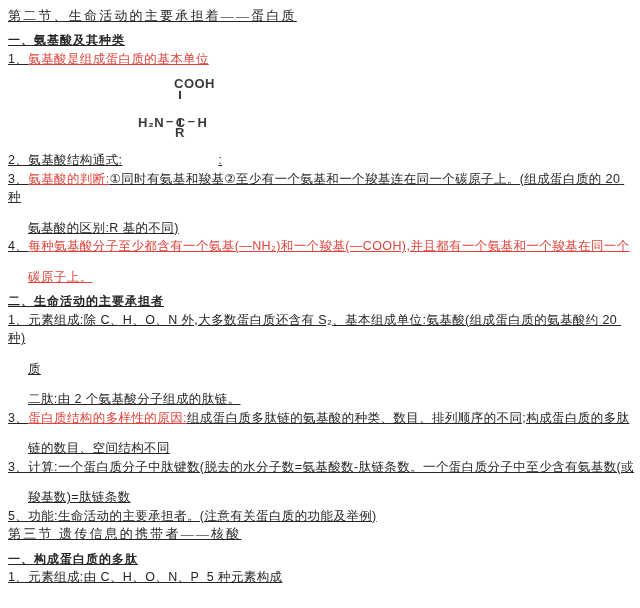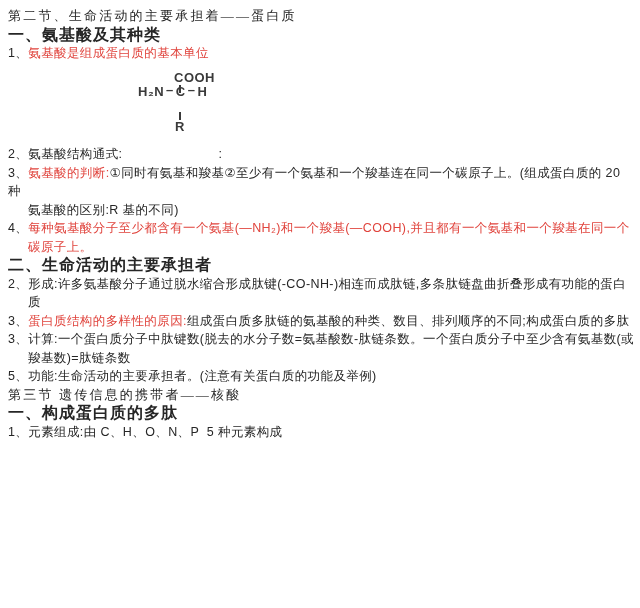--- a/index.html
+++ b/index.html
@@ -17,35 +17,35 @@
   .page{padding:6px 6px 0 8px;}
   .row{
     font-size:12.5px;line-height:19px;white-space:pre-wrap;
     letter-spacing:0.4px;
   }
   .part2 .row{line-height:18.5px;}
   .row.section{
     font-family:"Liberation Serif","DejaVu Serif",serif;
     color:#3c3c3c;font-size:13px;letter-spacing:2.2px;
   }
-  .row.heading{font-weight:bold;font-size:16px;color:#141414;letter-spacing:1px;}
-  .row.ind1{padding-left:20px;}
-  .seg{color:var(--ink);}
+  .row.heading{font-weight:bold;font-size:12px;color:#141414;letter-spacing:1px;margin-top:6px;}
+  .row.ind1{padding-left:20px;margin-top:12px;}
+  .seg{color:var(--ink);text-decoration:underline;}
   .seg.c-red{color:var(--red);}
   .seg.gap{margin-left:96px;}
 
   
   .formula{
     position:relative;height:64px;width:120px;
     margin:9px 0 9px 130px;
     font-size:13px;font-weight:bold;color:#3a3a3a;
     letter-spacing:0.5px;
   }
   .formula .top{position:absolute;left:36px;top:-2px;}
-  .formula .mid{position:absolute;left:0;top:12px;}
+  .formula .mid{position:absolute;left:0;top:37px;}
   .formula .mid .dash{display:inline-block;margin:0 2px;transform:translateY(-2px);}
   .formula .bot{position:absolute;left:37px;top:47px;}
   .formula .bond{position:absolute;left:41px;width:1.5px;height:8px;background:#3a3a3a;}
   .formula .bond.b1{top:13px;}
   .formula .bond.b2{top:40px;}
 </style>
 </head>
 <body>
 
 <div class="page">
@@ -64,23 +64,25 @@
     <span class="bot">R</span>
   </div>
 
   <div class="part2">
       <div class="row"><span class="seg">2、氨基酸结构通式:</span><span class="seg gap">:</span></div>
       <div class="row"><span class="seg">3、</span><span class="seg c-red">氨基酸的判断:</span><span class="seg">①同时有氨基和羧基②至少有一个氨基和一个羧基连在同一个碳原子上。(组成蛋白质的 20 种</span></div>
       <div class="row ind1"><span class="seg">氨基酸的区别:R 基的不同)</span></div>
       <div class="row"><span class="seg">4、</span><span class="seg c-red">每种氨基酸分子至少都含有一个氨基(—NH₂)和一个羧基(—COOH),并且都有一个氨基和一个羧基在同一个</span></div>
       <div class="row ind1"><span class="seg c-red">碳原子上。</span></div>
       <div class="row heading"><span class="seg">二、生命活动的主要承担者</span></div>
-      <div class="row"><span class="seg">2、形成:许多氨基酸分子通过脱水缩合形成肽键(-CO-NH-)相连而成肽链,多条肽链盘曲折叠形成有功能的蛋白</span></div>
+      <div class="row"><span class="seg">1、元素组成:除 C、H、O、N 外,大多数蛋白质还含有 S₂、基本组成单位:氨基酸(组成蛋白质的氨基酸约 20 种)</span></div>
       <div class="row ind1"><span class="seg">质</span></div>
+      <div class="row ind1"><span class="seg">二肽:由 2 个氨基酸分子组成的肽链。</span></div>
       <div class="row"><span class="seg">3、</span><span class="seg c-red">蛋白质结构的多样性的原因:</span><span class="seg">组成蛋白质多肽链的氨基酸的种类、数目、排列顺序的不同;构成蛋白质的多肽</span></div>
+      <div class="row ind1"><span class="seg">链的数目、空间结构不同</span></div>
       <div class="row"><span class="seg">3、计算:一个蛋白质分子中肽键数(脱去的水分子数=氨基酸数-肽链条数。一个蛋白质分子中至少含有氨基数(或</span></div>
       <div class="row ind1"><span class="seg">羧基数)=肽链条数</span></div>
       <div class="row"><span class="seg">5、功能:生命活动的主要承担者。(注意有关蛋白质的功能及举例)</span></div>
       <div class="row section"><span class="seg">第三节 遗传信息的携带者——核酸</span></div>
       <div class="row heading"><span class="seg">一、构成蛋白质的多肽</span></div>
       <div class="row"><span class="seg">1、元素组成:由 C、H、O、N、P  5 种元素构成</span></div>
       <div class="row"></div>
     </div>
 
 </div>

